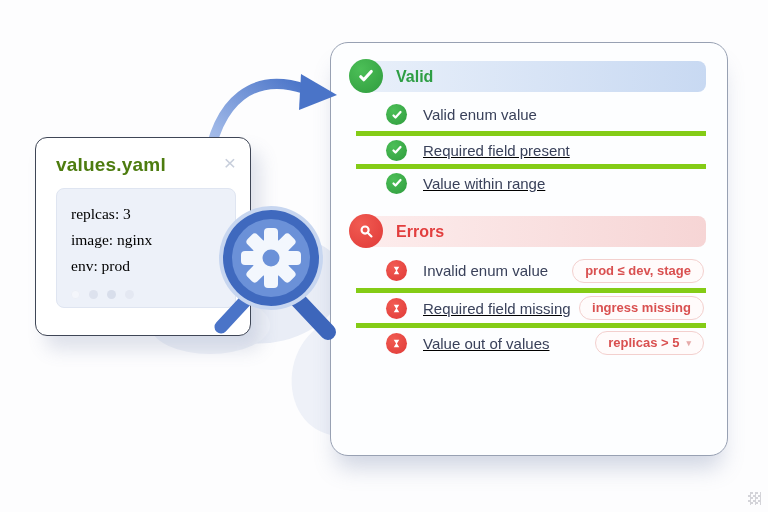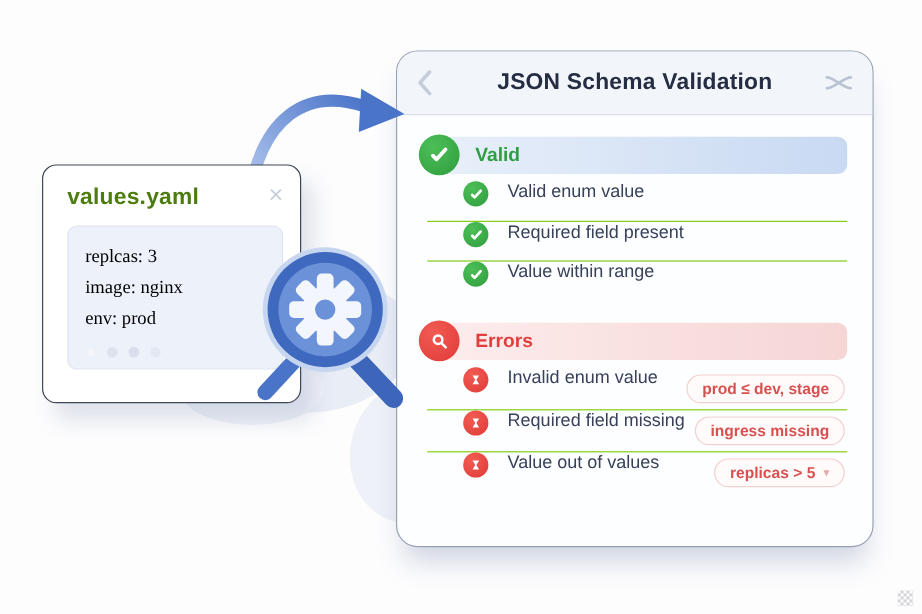--- a/index.html
+++ b/index.html
@@ -52,24 +52,24 @@
   .band-label { margin-left:40px; font-size:16px; font-weight:bold; }
   .label-green { color:#2e9e44; } .label-red { color:#e23e3e;text-align:center; }
 
   .circ { border-radius:50%; display:inline-flex; align-items:center; justify-content:center; flex:0 0 auto; }
   .circ-lg { width:34px; height:34px; }
   .circ-sm { width:21px; height:21px; }
   .circ-green { background:radial-gradient(circle at 35% 30%, #4cbf57, #2f9c3e); }
   .circ-red { background:radial-gradient(circle at 35% 30%, #f15b52, #e03a38); }
 
   ul.rows { list-style:none; }
-  li.row { position:relative; display:flex; align-items:flex-start; padding-left:30px; }
+  li.row { position:relative; display:flex; align-items:center; padding-left:30px; }
   .row-valid { height:33px; }
   .row-error { height:35px; }
-  li.row + li.row { border-top:1px solid #84cc16; }
+  li.row + li.row { border-top:5px solid #84cc16;text-decoration:underline; }
   .row-label { margin-left:16px; font-size:15px; color:#39415a; }
 
   .badge { position:absolute; right:2px; top:50%; transform:translateY(-50%);
     display:inline-flex; align-items:center; background:#fffbfb; border:1.4px solid #f3d0ce;
     border-radius:999px; padding:3px 12px 4px; font-size:13px; font-weight:bold; color:#d95050; white-space:nowrap; }
   .badge .caret { margin-left:7px; font-size:9px; color:#e5aba9; }
 
   .errors-gap { height:19px; }
 
   .watermark { position:absolute; left:748px; top:492px; width:13px; height:13px; opacity:0.22;
@@ -121,33 +121,20 @@
       <rect x="-7" y="-30" width="14" height="60" rx="4"></rect>
       <rect x="-7" y="-30" width="14" height="60" rx="4" transform="rotate(45)"></rect>
       <rect x="-7" y="-30" width="14" height="60" rx="4" transform="rotate(90)"></rect>
       <rect x="-7" y="-30" width="14" height="60" rx="4" transform="rotate(135)"></rect>
       <circle r="19"></circle>
     </g>
     <circle cx="75" cy="72" r="8.5" fill="#6b91d8"></circle>
   </svg>
 
   <div class="panel">
-    <div class="panel-header">
-      <span class="hdr-icon hdr-left">
-        <svg width="13" height="22" viewBox="0 0 13 22">
-            <path d="M11 2 L3 11 L11 20" stroke="#c6cdda" stroke-width="3" fill="none" stroke-linecap="round" stroke-linejoin="round"></path>
-          </svg>
-      </span>
-      <span class="panel-title">JSON Schema Validation</span>
-      <span class="hdr-icon hdr-right">
-        <svg width="24" height="15" viewBox="0 0 24 15">
-            <path d="M2 3 C8 3 16 12 22 12 M22 3 C16 3 8 12 2 12" stroke="#bac3d2" stroke-width="2.2" fill="none" stroke-linecap="round"></path>
-          </svg>
-      </span>
-    </div>
 
     <div class="panel-body">
 
       <div class="band band-valid">
         <span class="circ circ-lg circ-green">
           <svg width="18" height="18" viewBox="0 0 24 24">
               <path d="M5 13l4 4 10-11" stroke="#fff" stroke-width="4.2" fill="none" stroke-linecap="round" stroke-linejoin="round"></path>
             </svg>
         </span>
         <span class="band-label label-green">Valid</span>

